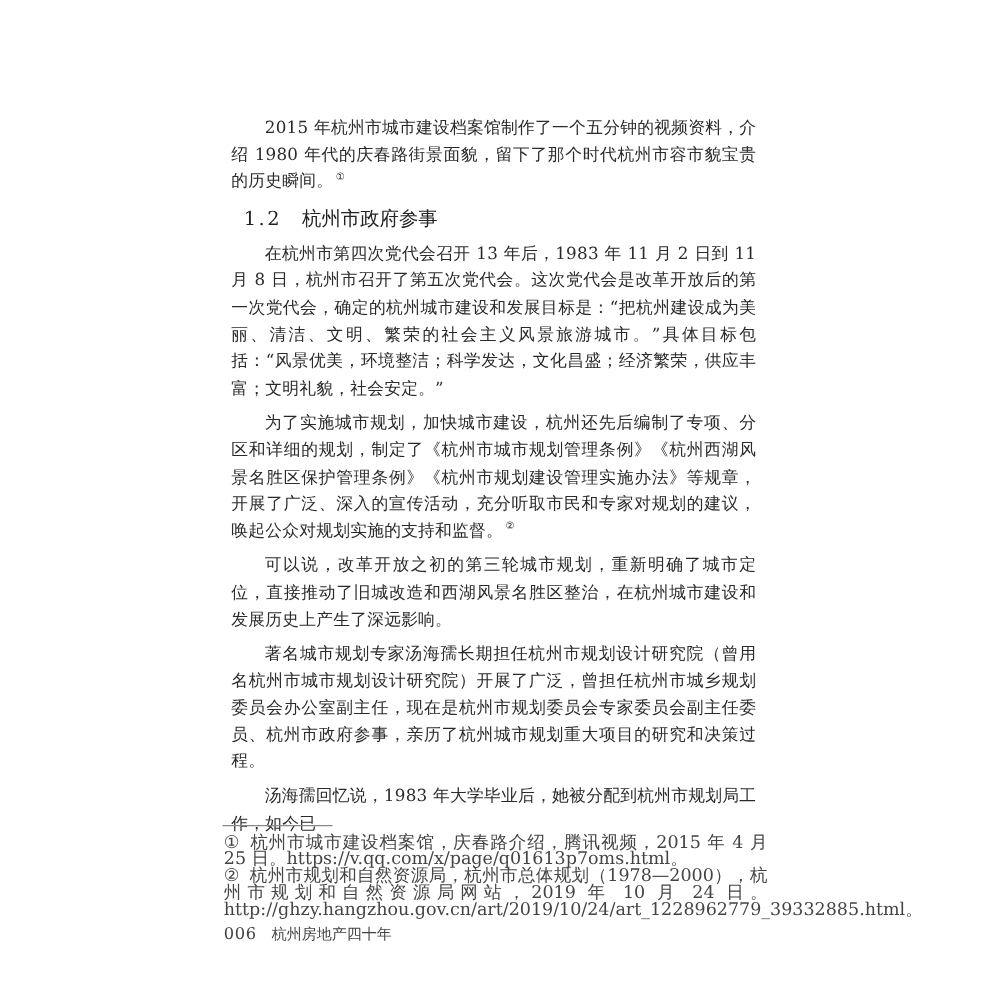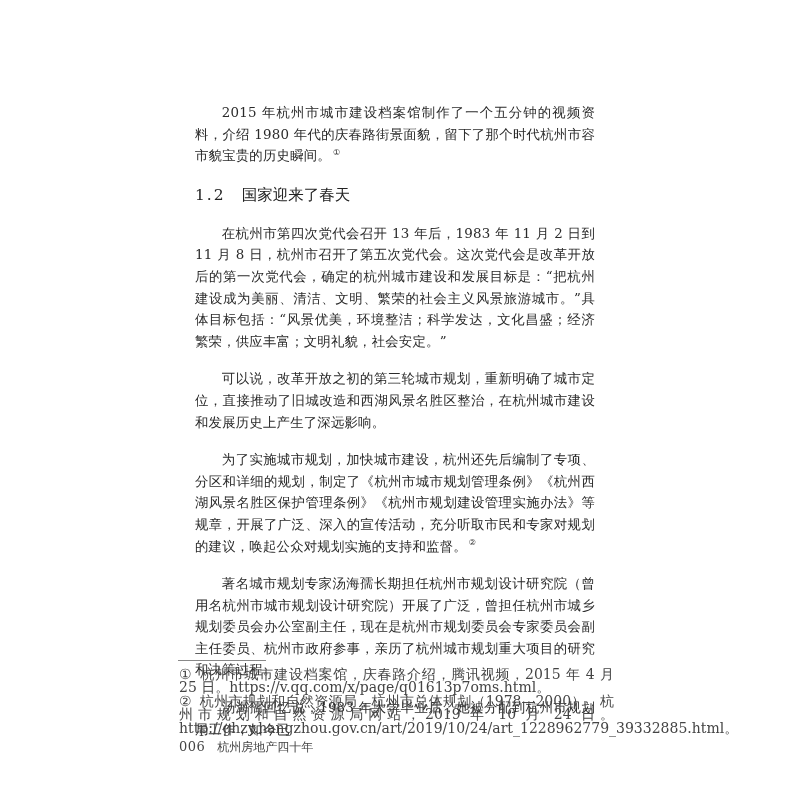--- a/index.html
+++ b/index.html
@@ -1,19 +1,19 @@
 <!DOCTYPE html>
 <html><head>
 <meta charset="utf-8">
 <style>
   html, body { margin: 0; padding: 0; background: #ffffff; }
   body { width: 800px; height: 800px; position: relative; overflow: hidden;
          font-family: "DejaVu Serif", "Liberation Serif", serif; color: #2a2a2a; }
   .page { position: absolute; left: 179px; top: 86px; width: 432px; }
-  .para { font-size: 13.4px; line-height: 21.6px; margin: 16px; text-align: justify;
+  .para { font-size: 13.4px; line-height: 21.6px; margin: 6px; text-align: justify;
           text-indent: 2em; letter-spacing: 0.2px; }
   .para.first { text-indent: 2em; }
   sup.fn { font-size: 8px; vertical-align: super; line-height: 0; margin-left: 2px; }
   .section { font-size: 15.5px; line-height: 24px; margin: 6px 0 4px 0;
              padding-left: 16px; font-family: "DejaVu Serif", serif; color: #222; }
   .section .num { letter-spacing: 2px; margin-right: 16px; }
   .fn-divider { position: absolute; left: 178px; top: 660px; width: 88px; height: 0;
                 border-top: 1px solid #888; }
   .footnotes { position: absolute; left: 179px; top: 668px; width: 435px;
                font-size: 14px; line-height: 13.4px; color: #444; text-align: justify; }
@@ -24,26 +24,26 @@
   .folio .pg { letter-spacing: 0.5px; margin-right: 12px; }
   .folio .title { font-family: "DejaVu Sans", sans-serif; font-size: 12px; }
 </style>
 </head>
 <body>
 
 <div class="page">
   <p class="para first"><span>2015 年杭州市城市建设档案馆制作了一个五分钟的视频资料，介绍 1980 年代的庆春路街景面貌，留下了那个时代杭州市容市貌宝贵的历史瞬间。</span><sup class="fn">①</sup></p>
 
   <div class="section">
-    <span class="num">1.2</span><span>国家迎来了春天</span>
+    <span class="num">1.2</span><span>杭州市政府参事</span>
   </div>
 
   <p class="para"><span>在杭州市第四次党代会召开 13 年后，1983 年 11 月 2 日到 11 月 8 日，杭州市召开了第五次党代会。这次党代会是改革开放后的第一次党代会，确定的杭州城市建设和发展目标是：“把杭州建设成为美丽、清洁、文明、繁荣的社会主义风景旅游城市。”具体目标包括：“风景优美，环境整洁；科学发达，文化昌盛；经济繁荣，供应丰富；文明礼貌，社会安定。”</span></p>
+  <p class="para"><span>为了实施城市规划，加快城市建设，杭州还先后编制了专项、分区和详细的规划，制定了《杭州市城市规划管理条例》《杭州西湖风景名胜区保护管理条例》《杭州市规划建设管理实施办法》等规章，开展了广泛、深入的宣传活动，充分听取市民和专家对规划的建议，唤起公众对规划实施的支持和监督。</span><sup class="fn">②</sup></p>
   <p class="para"><span>可以说，改革开放之初的第三轮城市规划，重新明确了城市定位，直接推动了旧城改造和西湖风景名胜区整治，在杭州城市建设和发展历史上产生了深远影响。</span></p>
-  <p class="para"><span>为了实施城市规划，加快城市建设，杭州还先后编制了专项、分区和详细的规划，制定了《杭州市城市规划管理条例》《杭州西湖风景名胜区保护管理条例》《杭州市规划建设管理实施办法》等规章，开展了广泛、深入的宣传活动，充分听取市民和专家对规划的建议，唤起公众对规划实施的支持和监督。</span><sup class="fn">②</sup></p>
   <p class="para"><span>著名城市规划专家汤海孺长期担任杭州市规划设计研究院（曾用名杭州市城市规划设计研究院）开展了广泛，曾担任杭州市城乡规划委员会办公室副主任，现在是杭州市规划委员会专家委员会副主任委员、杭州市政府参事，亲历了杭州城市规划重大项目的研究和决策过程。</span></p>
   <p class="para"><span>汤海孺回忆说，1983 年大学毕业后，她被分配到杭州市规划局工作，如今已</span></p>
 </div>
 
 <div class="fn-divider"></div>
 
 <div class="footnotes">
   <p><span class="mark">①</span><span>杭州市城市建设档案馆，庆春路介绍，腾讯视频，2015 年 4 月 25 日。https://v.qq.com/x/page/q01613p7oms.html。</span></p>
   <p><span class="mark">②</span><span>杭州市规划和自然资源局，杭州市总体规划（1978—2000），杭州市规划和自然资源局网站，2019 年 10 月 24 日。http://ghzy.hangzhou.gov.cn/art/2019/10/24/art_1228962779_39332885.html。</span></p>
 </div>

